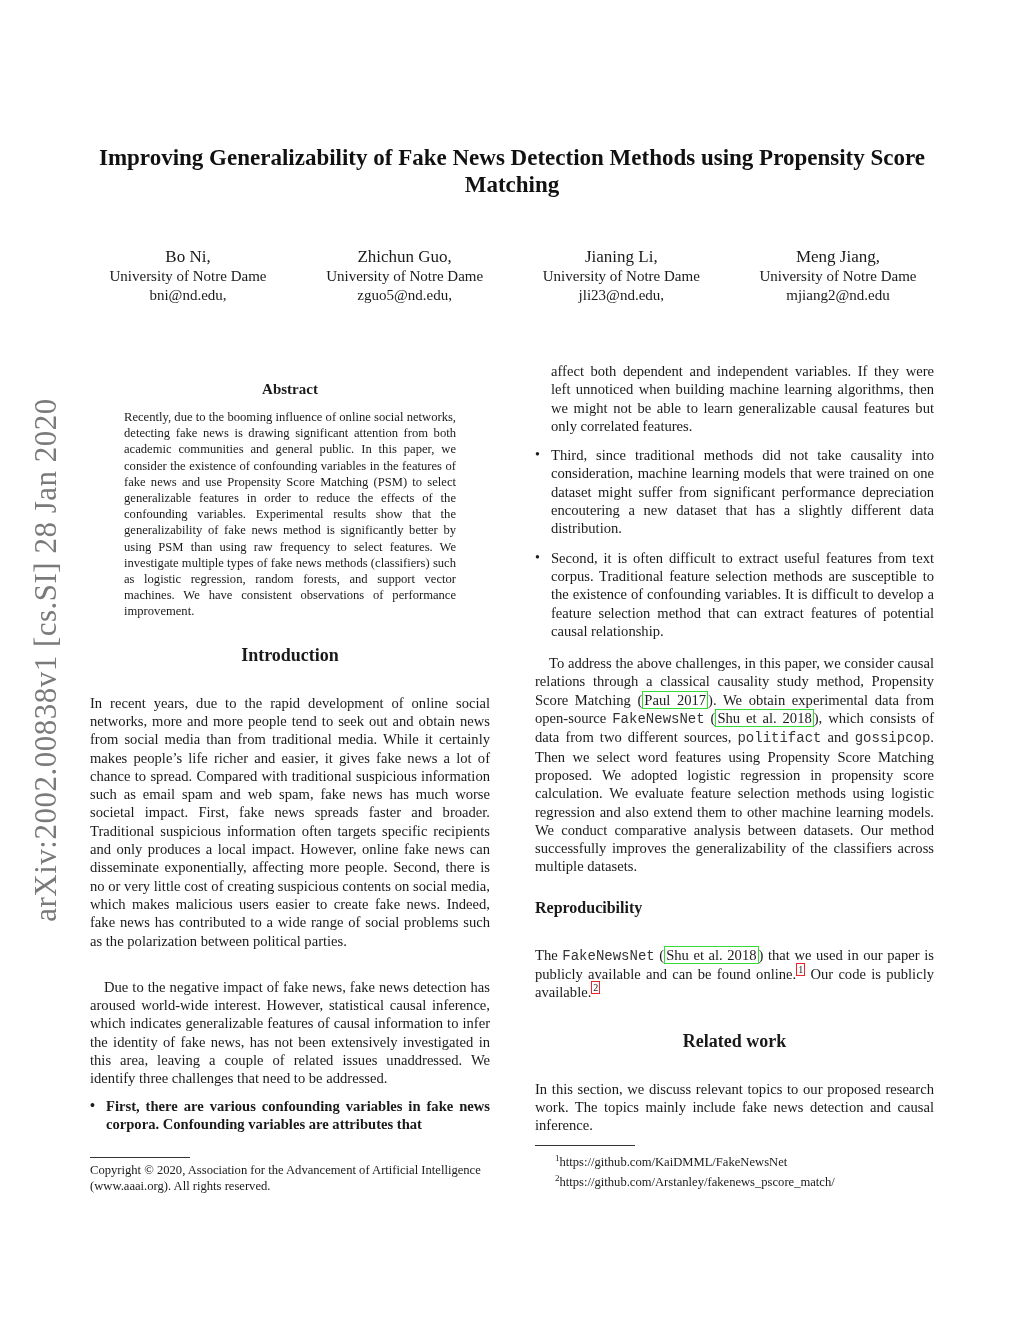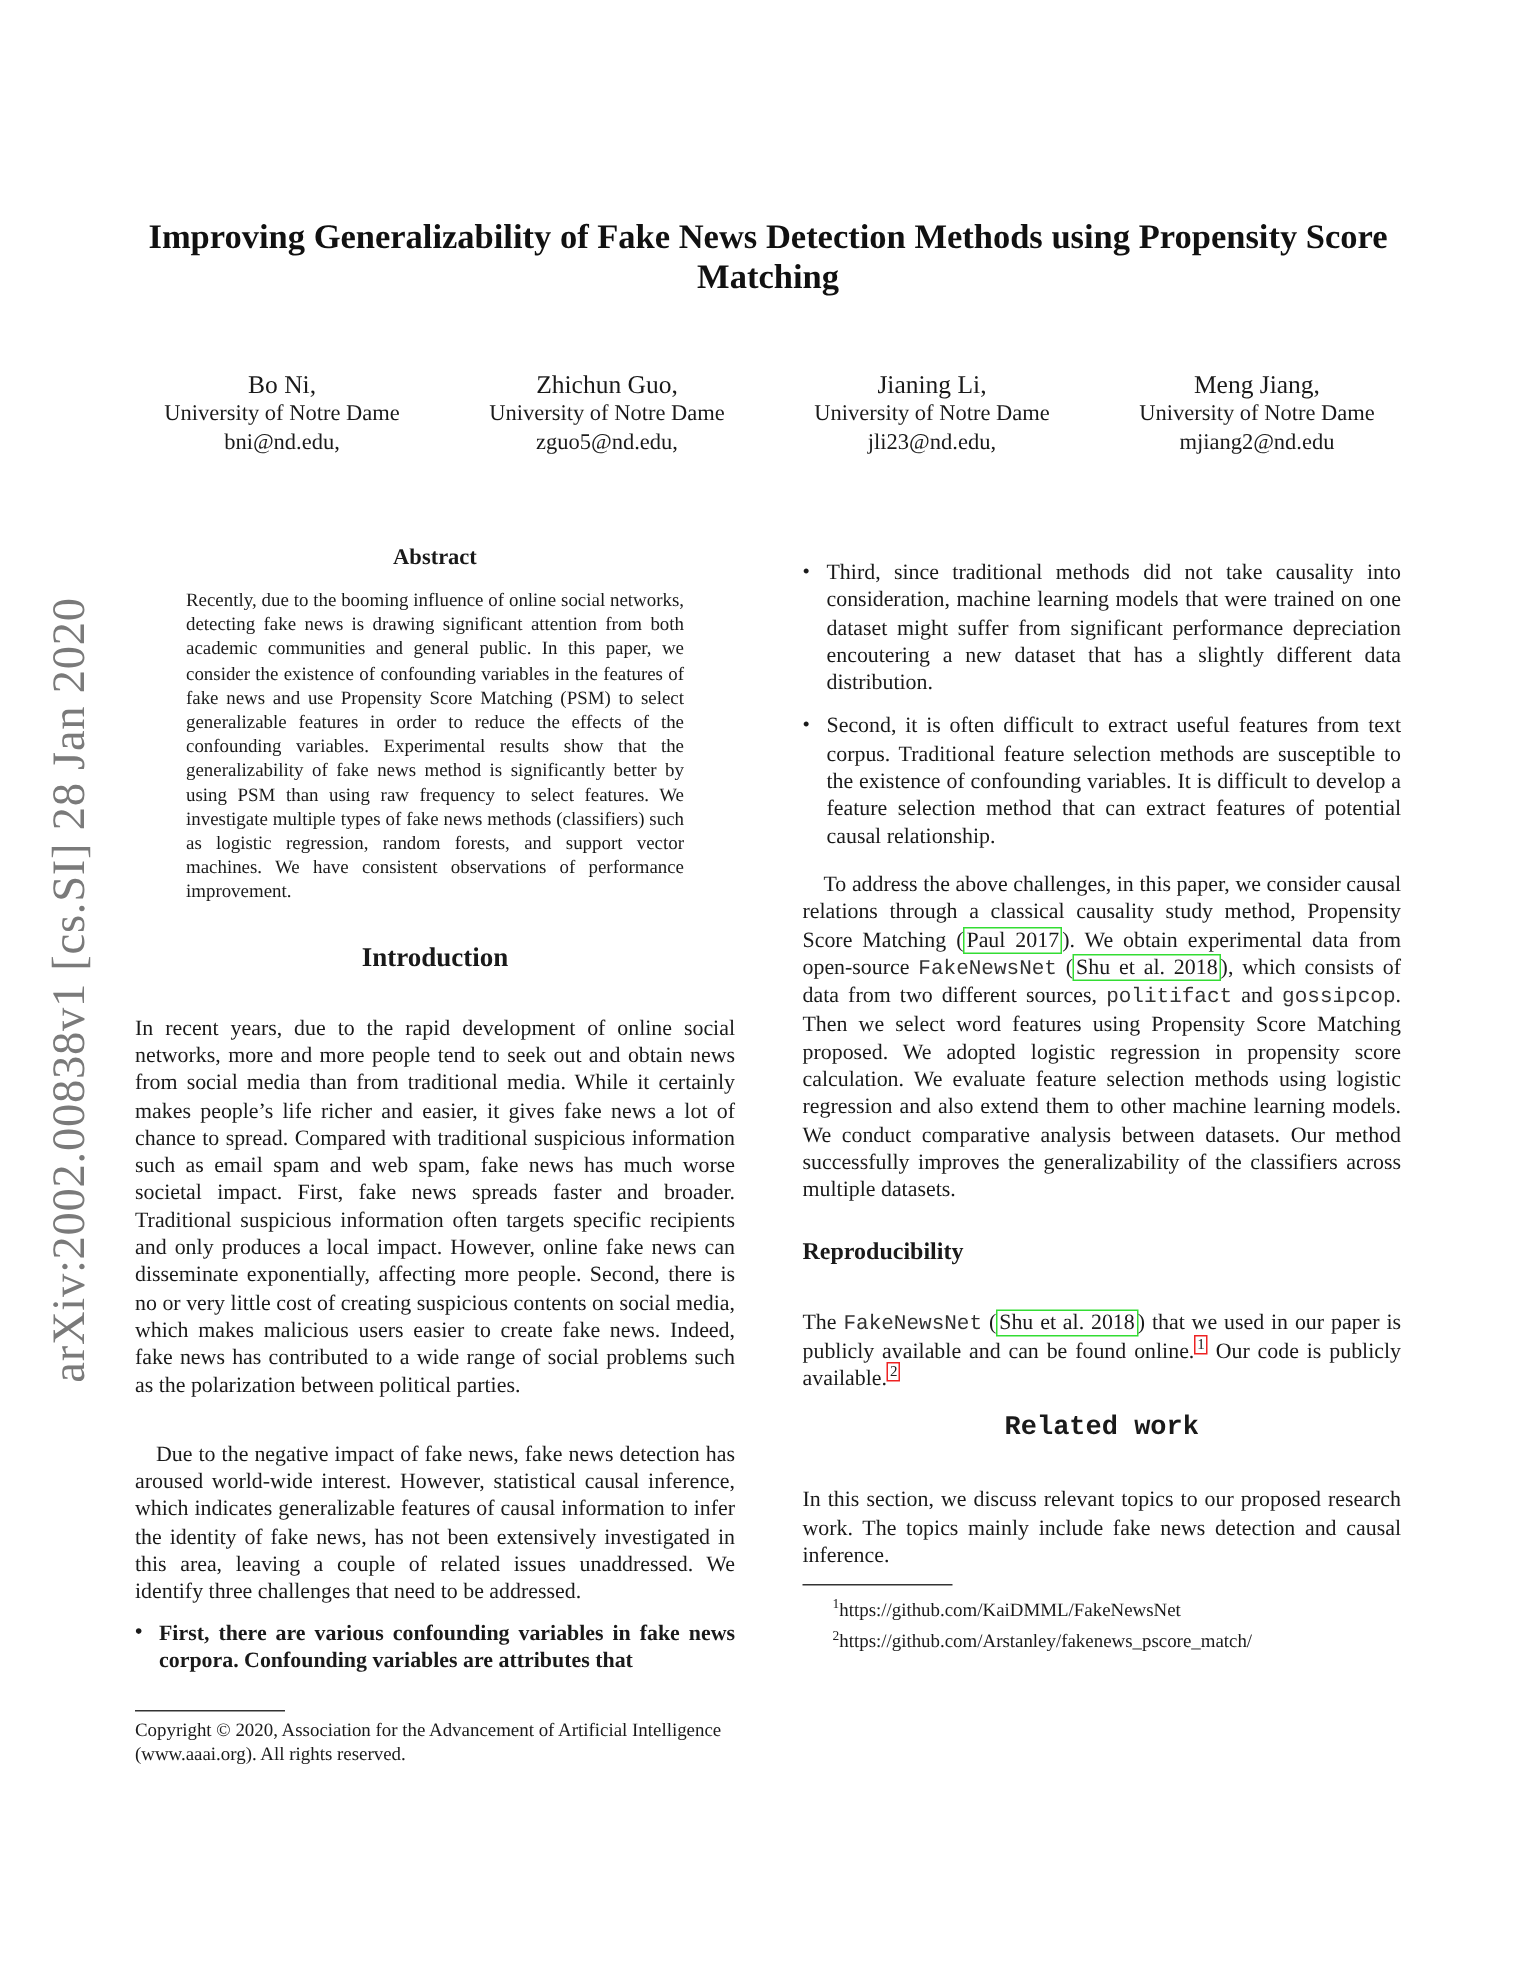--- a/index.html
+++ b/index.html
@@ -27,21 +27,21 @@
       color: #111;
     }
 
     .authors {
       position: absolute; top: 246px; left: 88px; width: 850px;
       display: flex; justify-content: space-between;
     }
     .author { width: 200px; text-align: center; font-size: 15px; line-height: 19px; }
     .author .name { font-weight: normal; font-size: 17px; line-height: 21px; }
 
-    .col-left { position: absolute; left: 90px; width: 400px; top: 362px; }
+    .col-left { position: absolute; left: 90px; width: 400px; top: 379px; }
     .col-right { position: absolute; left: 535px; width: 399px; top: 362px; }
 
     .abstract-title { text-align: center; font-weight: bold; font-size: 15px; line-height: 20px; margin-bottom: 10px; }
     .abstract-body {
       margin: 0 34px 0 34px; font-size: 12.6px; line-height: 16.2px; text-align: justify; hyphens: none;
     }
 
     .section-title { text-align: center; font-weight: bold; font-size: 18px; line-height: 22px; }
     .sub-title { font-weight: bold; font-size: 16px; line-height: 20px; }
 
@@ -104,34 +104,37 @@
     <li>First, there are various confounding variables in fake news corpora. Confounding variables are attributes that</li>
   </ul>
 
   <div style="position:absolute; top:778px; left:0; width:400px;">
     <div class="footnote-rule"></div>
     <p class="footnote">Copyright © 2020, Association for the Advancement of Artificial Intelligence (www.aaai.org). All rights reserved.</p>
   </div>
 </div>
 
 <div class="col-right">
+  <ul class="bullets">
+    <li class="cont" style="padding-left:16px;"><span>affect both dependent and independent variables. If they were left unnoticed when building machine learning algorithms, then we might not be able to learn generalizable causal features but only correlated features.</span></li>
+  </ul>
   <style>.col-right li.cont::before{content:"";}</style>
   <ul class="bullets" style="margin-top:11px;">
     <li>Third, since traditional methods did not take causality into consideration, machine learning models that were trained on one dataset might suffer from significant performance depreciation encoutering a new dataset that has a slightly different data distribution.</li>
   </ul>
   <ul class="bullets" style="margin-top:11px;">
     <li>Second, it is often difficult to extract useful features from text corpus. Traditional feature selection methods are susceptible to the existence of confounding variables. It is difficult to develop a feature selection method that can extract features of potential causal relationship.</li>
   </ul>
 
   <p class="body indent" style="margin-top:14px;"><span>To address the above challenges, in this paper, we consider causal relations through a classical causality study method, Propensity Score Matching (</span><span class="cite">Paul 2017</span><span>). We obtain experimental data from open-source </span><span class="mono">FakeNewsNet</span><span> (</span><span class="cite">Shu et al. 2018</span><span>), which consists of data from two different sources, </span><span class="mono">politifact</span><span> and </span><span class="mono">gossipcop</span><span>. Then we select word features using Propensity Score Matching proposed. We adopted logistic regression in propensity score calculation. We evaluate feature selection methods using logistic regression and also extend them to other machine learning models. We conduct comparative analysis between datasets. Our method successfully improves the generalizability of the classifiers across multiple datasets.</span></p>
 
   <div class="sub-title" style="margin-top:22px; ">Reproducibility</div>
   <p class="body"><span>The </span><span class="mono">FakeNewsNet</span><span> (</span><span class="cite">Shu et al. 2018</span><span>) that we used in our paper is publicly available and can be found online.</span><span class="fnref">1</span><span> Our code is publicly available.</span><span class="fnref">2</span></p>
 
-  <div class="section-title" style="margin-top:13px; margin-bottom:6px;font-family:Liberation Mono, monospace;">Related work</div>
+  <div class="section-title" style="margin-top:28px; margin-bottom:6px;">Related work</div>
   <p class="body">In this section, we discuss relevant topics to our proposed research work. The topics mainly include fake news detection and causal inference.</p>
 
   <div style="margin-top:10px;">
     <div class="footnote-rule"></div>
     <p class="footnote" style="padding-left:20px;"><sup>1</sup><span>https://github.com/KaiDMML/FakeNewsNet</span></p>
     <p class="footnote" style="padding-left:20px;"><sup>2</sup><span>https://github.com/Arstanley/fakenews_pscore_match/</span></p>
   </div>
 </div>
 
 </body></html>

